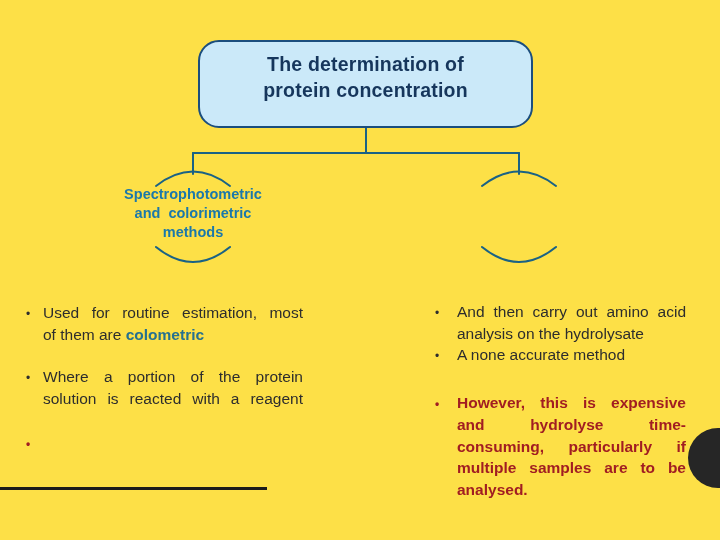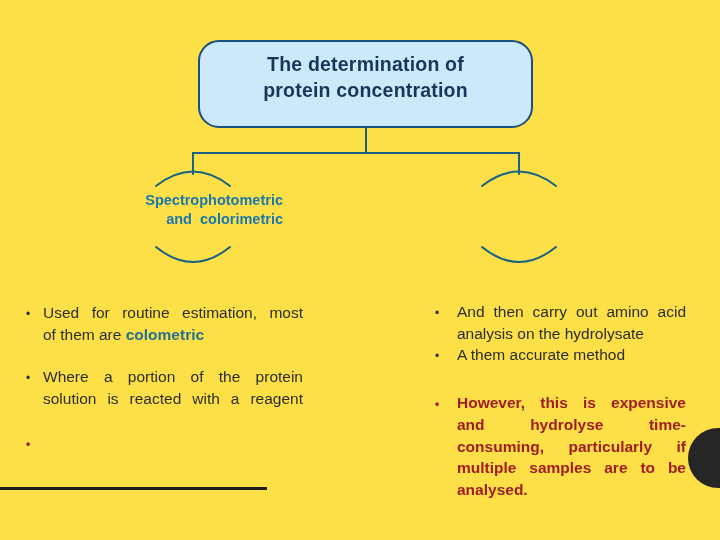--- a/index.html
+++ b/index.html
@@ -21,21 +21,21 @@
     position:absolute;left:198px;top:52px;width:335px;
     text-align:center;font-size:19.5px;font-weight:bold;line-height:25.5px;
     color:#16365c;letter-spacing:0.2px;
   }
   
   .node-label{
     position:absolute;text-align:center;font-weight:bold;
     color:#1b78ab;font-size:14.5px;line-height:19px;
   }
   .node-label .node-line{white-space:pre-wrap;}
-  .node-left{left:103px;top:191px;width:180px;text-align:right;}
+  .node-left{left:103px;top:185px;width:180px;}
   .node-right{left:409px;top:197px;width:220px;}
   
   .col{position:absolute;font-size:15.5px;line-height:21.7px;color:#2d2d2d;}
   .col-left{left:26px;top:302px;width:277px;}
   .col-right{left:435px;top:301px;width:251px;}
   .bullet{display:flex;align-items:flex-start;}
   .col-left .bullet.gap-a{margin-bottom:21px;}
   .col-left .bullet.gap-b{margin-bottom:22px;}
   .col-right .bullet.gap-c{margin-bottom:24px;}
   .marker{flex:0 0 17px;font-size:12px;padding-top:2px;color:#2d2d2d;}
@@ -82,20 +82,21 @@
 
   <div class="title-box"></div>
   <div class="title-text">
     <div>The determination of</div>
     <div>protein concentration</div>
   </div>
 
   <div class="node-label node-left">
     <div class="node-line">Spectrophotometric</div>
     <div class="node-line">and  colorimetric</div>
+    <div class="node-line">methods</div>
   </div>
 
   <div class="col col-left">
     <div class="bullet gap-a">
       <span class="marker">•</span>
       <div class="btext">
         <div class="jline">Used for routine estimation, most</div>
         <div><span>of them are </span><span class="hl">colometric</span></div>
       </div>
     </div>
@@ -117,21 +118,21 @@
     <div class="bullet">
       <span class="marker">•</span>
       <div class="btext">
         <div class="jline">And then carry out amino acid</div>
         <div>analysis on the hydrolysate</div>
       </div>
     </div>
     <div class="bullet gap-c">
       <span class="marker">•</span>
       <div class="btext">
-        <div>A them accurate method</div>
+        <div>A none accurate method</div>
       </div>
     </div>
     <div class="bullet red">
       <span class="marker red">•</span>
       <div class="btext">
         <div class="jline">However, this is expensive</div>
         <div class="jline">and hydrolyse time-</div>
         <div class="jline">consuming, particularly if</div>
         <div class="jline">multiple samples are to be</div>
         <div>analysed.</div>

